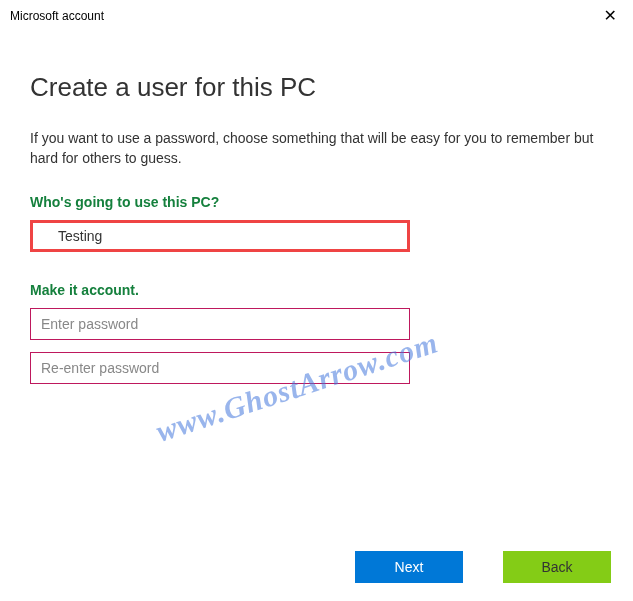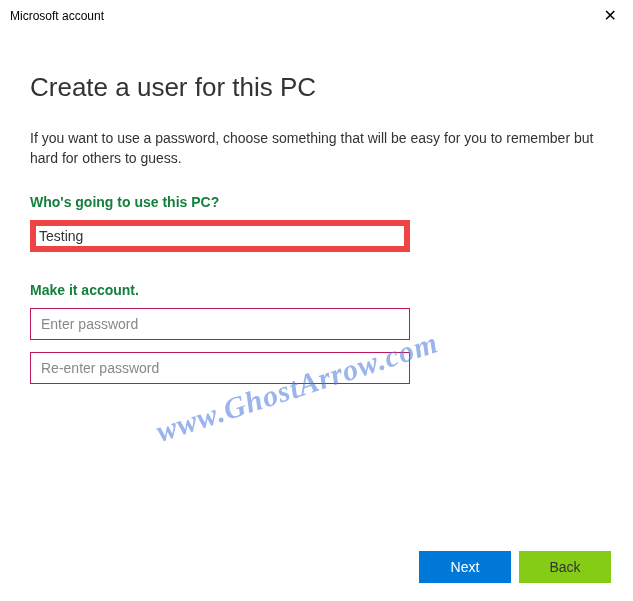--- a/index.html
+++ b/index.html
@@ -60,41 +60,42 @@
       font-family: inherit;
       color: #333;
       margin-bottom: 12px;
       outline: none;
       background: #fff;
     }
     .field::placeholder {
       color: #888;
     }
     .field.focused {
-      border: 6px solid #ef4444;
-      padding: 0 3px;
+      border: 3px solid #ef4444;
+      padding: 0 25px;
       color: #333;
     }
     .section-gap {
       margin-top: 18px;
     }
     .footer {
       position: absolute;
       bottom: 18px;
       right: 22px;
       display: flex;
       gap: 8px;
     }
     .btn {
-      width: 92px;
+      width: 108px;
       height: 32px;
       border: none;
       font-size: 14px;
       font-family: inherit;
       cursor: pointer;
+      margin-left: 32px;
     }
     .btn-primary {
       background: #0078d7;
       color: #fff;
     }
     .btn-secondary {
       background: #84cc16;
       color: #333;
     }
     .watermark {

